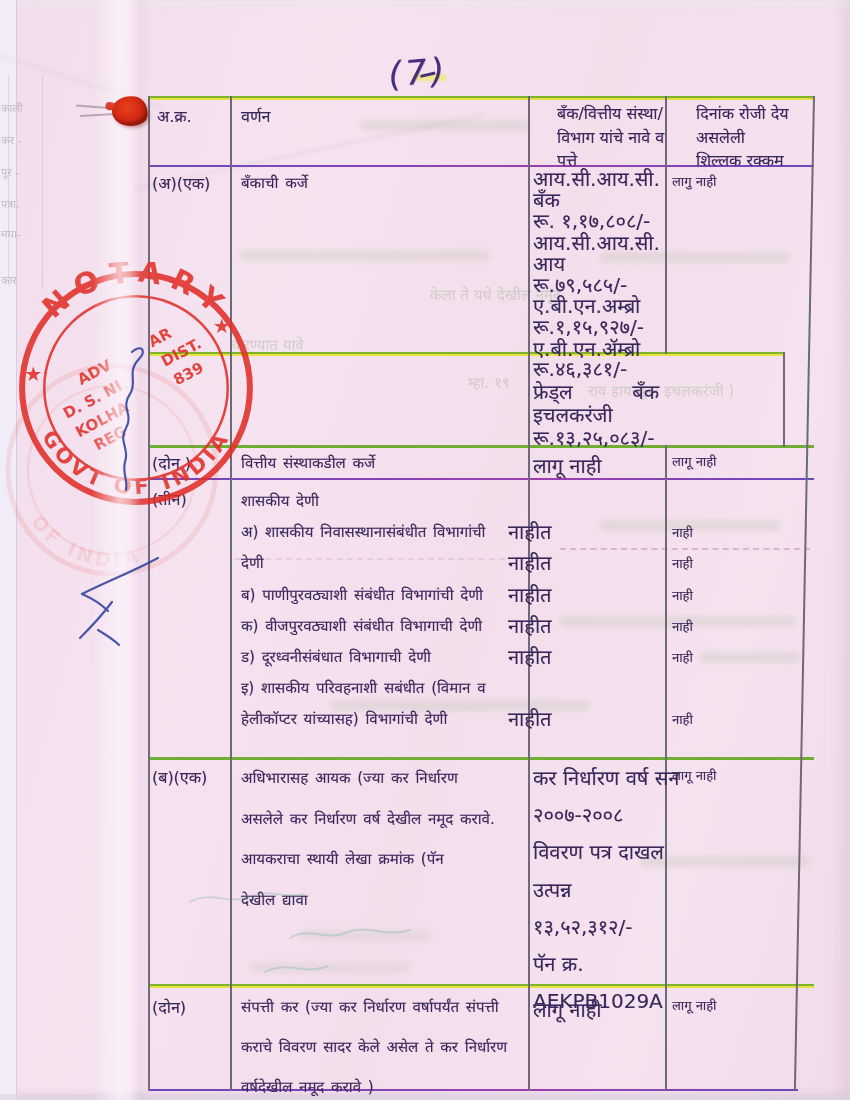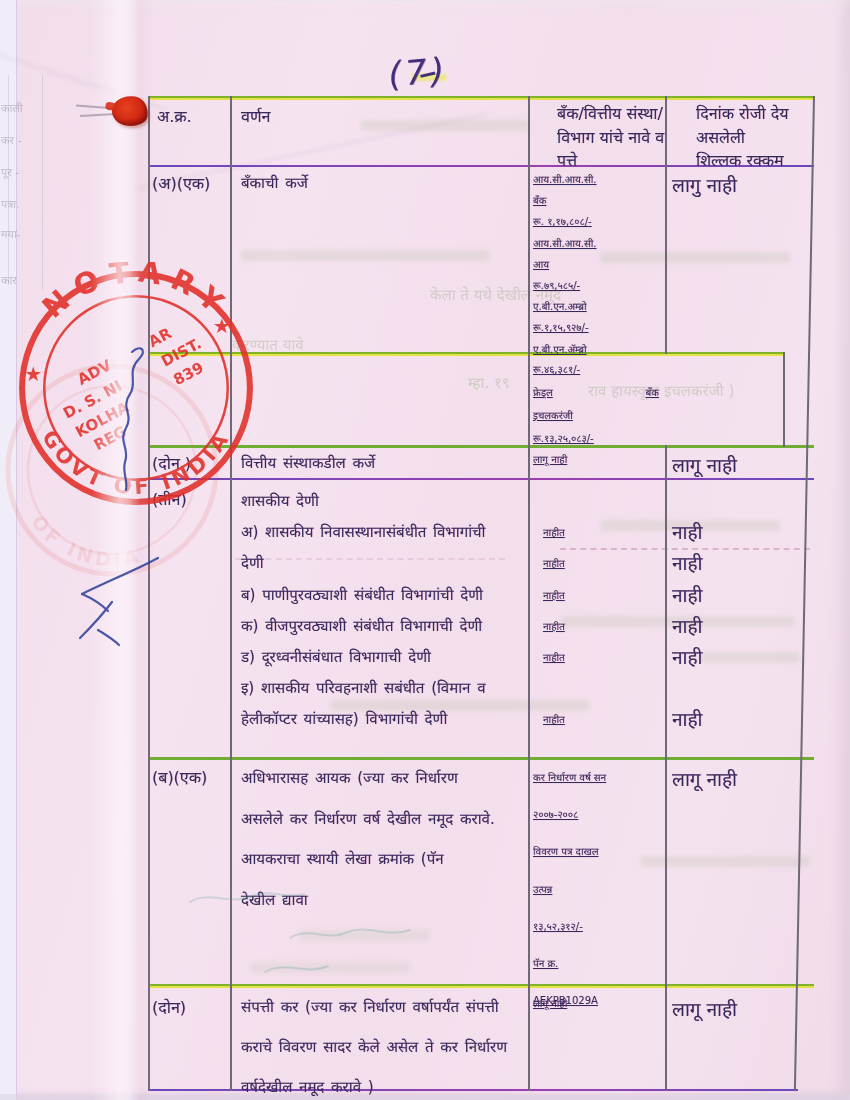--- a/index.html
+++ b/index.html
@@ -27,22 +27,22 @@
   .hl.gy{height:4px;background:linear-gradient(#7fb32c 45%,#e7e243 55%);}
   .hl.gr{height:2.5px;background:#6fae33;}
   .hl.vi{height:2px;background:linear-gradient(90deg,#6a49bd,#9a3fae 60%,#6a49bd);}
   .vl{width:2px;background:#6f6878;}
   .vl.skew{transform-origin:top left;transform:rotate(1.1deg);}
   
   .cell{position:absolute;z-index:4;white-space:nowrap;
     text-shadow:.5px .2px 0 rgba(185,30,150,.28), -.4px 0 0 rgba(110,190,90,.14);}
   .c1{font-size:16px;}
   .c2{font-size:15px;word-spacing:2px;}
-  .c3{font-size:10px;text-decoration:underline;}
-  .c4{font-size:19px;}
+  .c3{font-size:20px;}
+  .c4{font-size:13px;}
   .hdr{font-size:16px;}
   .lnH{height:23.5px;line-height:23.5px;margin-left:24px;}
   .lnA{height:21.2px;line-height:21.2px;}
   .lnS{height:23px;line-height:23px;}
   .ln31{height:31.2px;line-height:31.2px;}
   .lnD{height:37.6px;line-height:22px;padding-top:3px;}
   .lnD3{height:34.2px;line-height:22px;padding-top:3px;}
   .lnE{height:37px;line-height:22px;padding-top:3px;}
   .flexline{display:flex;justify-content:space-between;text-align:right;}
   
@@ -166,21 +166,21 @@
   <div class="cell c2" style="left:241px;top:486px">
       <div class="ln31">शासकीय देणी</div>
       <div class="ln31">अ)  शासकीय निवासस्थानासंबंधीत विभागांची</div>
       <div class="ln31">देणी</div>
       <div class="ln31">ब) पाणीपुरवठ्याशी संबंधीत विभागांची देणी</div>
       <div class="ln31">क) वीजपुरवठ्याशी संबंधीत विभागाची देणी</div>
       <div class="ln31">ड) दूरध्वनीसंबंधात विभागाची देणी</div>
       <div class="ln31">इ) शासकीय परिवहनाशी सबंधीत (विमान व</div>
       <div class="ln31">हेलीकॉप्टर यांच्यासह) विभागांची देणी</div>
     </div>
-  <div class="cell c3" style="left:543px;top:486px">
+  <div class="cell c3" style="left:508px;top:486px">
       <div class="ln31"></div>
       <div class="ln31">नाहीत</div>
       <div class="ln31">नाहीत</div>
       <div class="ln31">नाहीत</div>
       <div class="ln31">नाहीत</div>
       <div class="ln31">नाहीत</div>
       <div class="ln31"></div>
       <div class="ln31">नाहीत</div>
       <div class="ln31"></div>
     </div>

